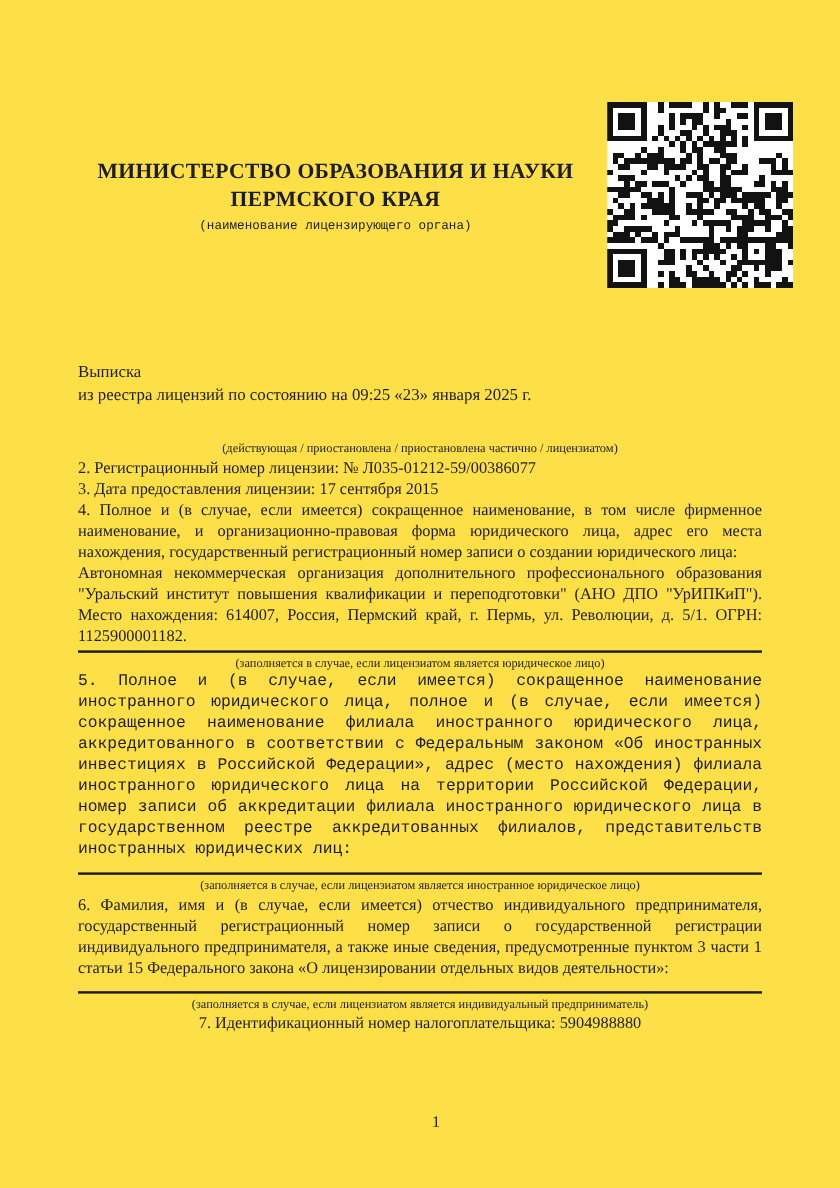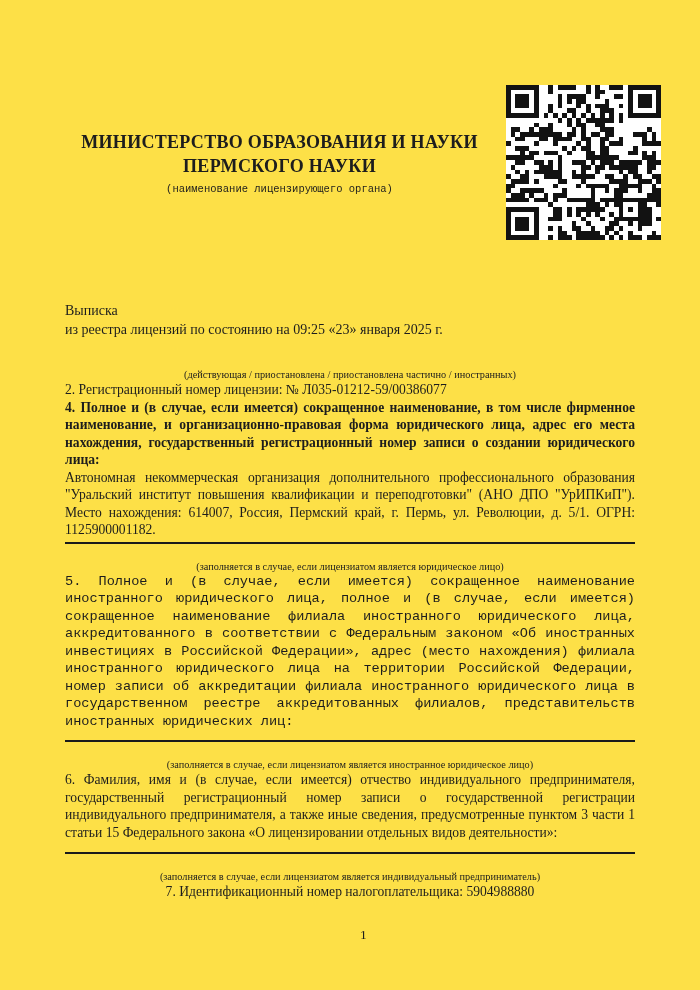--- a/index.html
+++ b/index.html
@@ -65,27 +65,27 @@
   .content p { margin: 0; padding: 0; }
   .para-justify { text-align: justify; }
   .caption {
     font-size: 10.3px;
     line-height: 13px;
     text-align: center;
   }
   .caption-status { margin-top: 2px; }
   .p-reg    { margin-top: 22px; font-family: Liberation Serif, serif; }
   .p-date   { margin-top: 14px; }
-  .p-legal  { margin-top: 15px; font-weight: bold; }
+  .p-legal  { margin-top: 15px; }
   .rule {
     height: 0;
     border-top: 2px solid #1a1a1a;
   }
   .rule-legal   { margin-top: 3px; }
-  .caption-after-rule { margin-top: 16px; }
+  .caption-after-rule { margin-top: 3px; }
   .p-foreign      { margin-top: 16px; font-family: Liberation Mono, monospace; }
   .rule-foreign   { margin-top: 10px; }
   .p-entrepreneur { margin-top: 20px; }
   .rule-entrepreneur { margin-top: 11px; }
   .p-inn { margin-top: 29px; text-align: center; }
   
   .page-number {
     position: absolute;
     left: 360px;
     top: 927px;
@@ -626,35 +626,36 @@
           <rect x="28" y="32" width="1" height="1"></rect>
           <rect x="30" y="32" width="1" height="1"></rect>
           <rect x="31" y="32" width="1" height="1"></rect>
           <rect x="32" y="32" width="1" height="1"></rect>
         </g>
     </svg>
   </div>
 
   <div class="ministry-block">
     <div class="ministry-line">МИНИСТЕРСТВО ОБРАЗОВАНИЯ И НАУКИ</div>
-    <div class="ministry-line">ПЕРМСКОГО НАУКИ</div>
+    <div class="ministry-line">ПЕРМСКОГО КРАЯ</div>
     <div class="ministry-caption">(наименование лицензирующего органа)</div>
   </div>
 
   <div class="title-block">
     <div>Выписка</div>
     <div>из реестра лицензий по состоянию на 09:25 «23» января 2025 г.</div>
   </div>
 
   <div class="content">
 
-    <div class="caption caption-status">(действующая / приостановлена / приостановлена частично / иностранных)</div>
+    <div class="caption caption-status">(действующая / приостановлена / приостановлена частично / лицензиатом)</div>
 
     <p class="p-reg">2. Регистрационный номер лицензии: № Л035-01212-59/00386077</p>
 
+    <p class="p-date">3. Дата предоставления лицензии: 17 сентября 2015</p>
 
     <p class="p-legal para-justify">4. Полное и (в случае, если имеется) сокращенное наименование, в том числе фирменное наименование, и организационно-правовая форма юридического лица, адрес его места нахождения, государственный регистрационный номер записи о создании юридического лица:</p>
     <p class="para-justify">Автономная некоммерческая организация дополнительного профессионального образования "Уральский институт повышения квалификации и переподготовки" (АНО ДПО "УрИПКиП"). Место нахождения: 614007, Россия, Пермский край, г. Пермь, ул. Революции, д. 5/1. ОГРН: 1125900001182.</p>
     <div class="rule rule-legal"></div>
     <div class="caption caption-after-rule">(заполняется в случае, если лицензиатом является юридическое лицо)</div>
 
     <p class="p-foreign para-justify">5. Полное и (в случае, если имеется) сокращенное наименование иностранного юридического лица, полное и (в случае, если имеется) сокращенное наименование филиала иностранного юридического лица, аккредитованного в соответствии с Федеральным законом «Об иностранных инвестициях в Российской Федерации», адрес (место нахождения) филиала иностранного юридического лица на территории Российской Федерации, номер записи об аккредитации филиала иностранного юридического лица в государственном реестре аккредитованных филиалов, представительств иностранных юридических лиц:</p>
     <div class="rule rule-foreign"></div>
     <div class="caption caption-after-rule">(заполняется в случае, если лицензиатом является иностранное юридическое лицо)</div>
 

